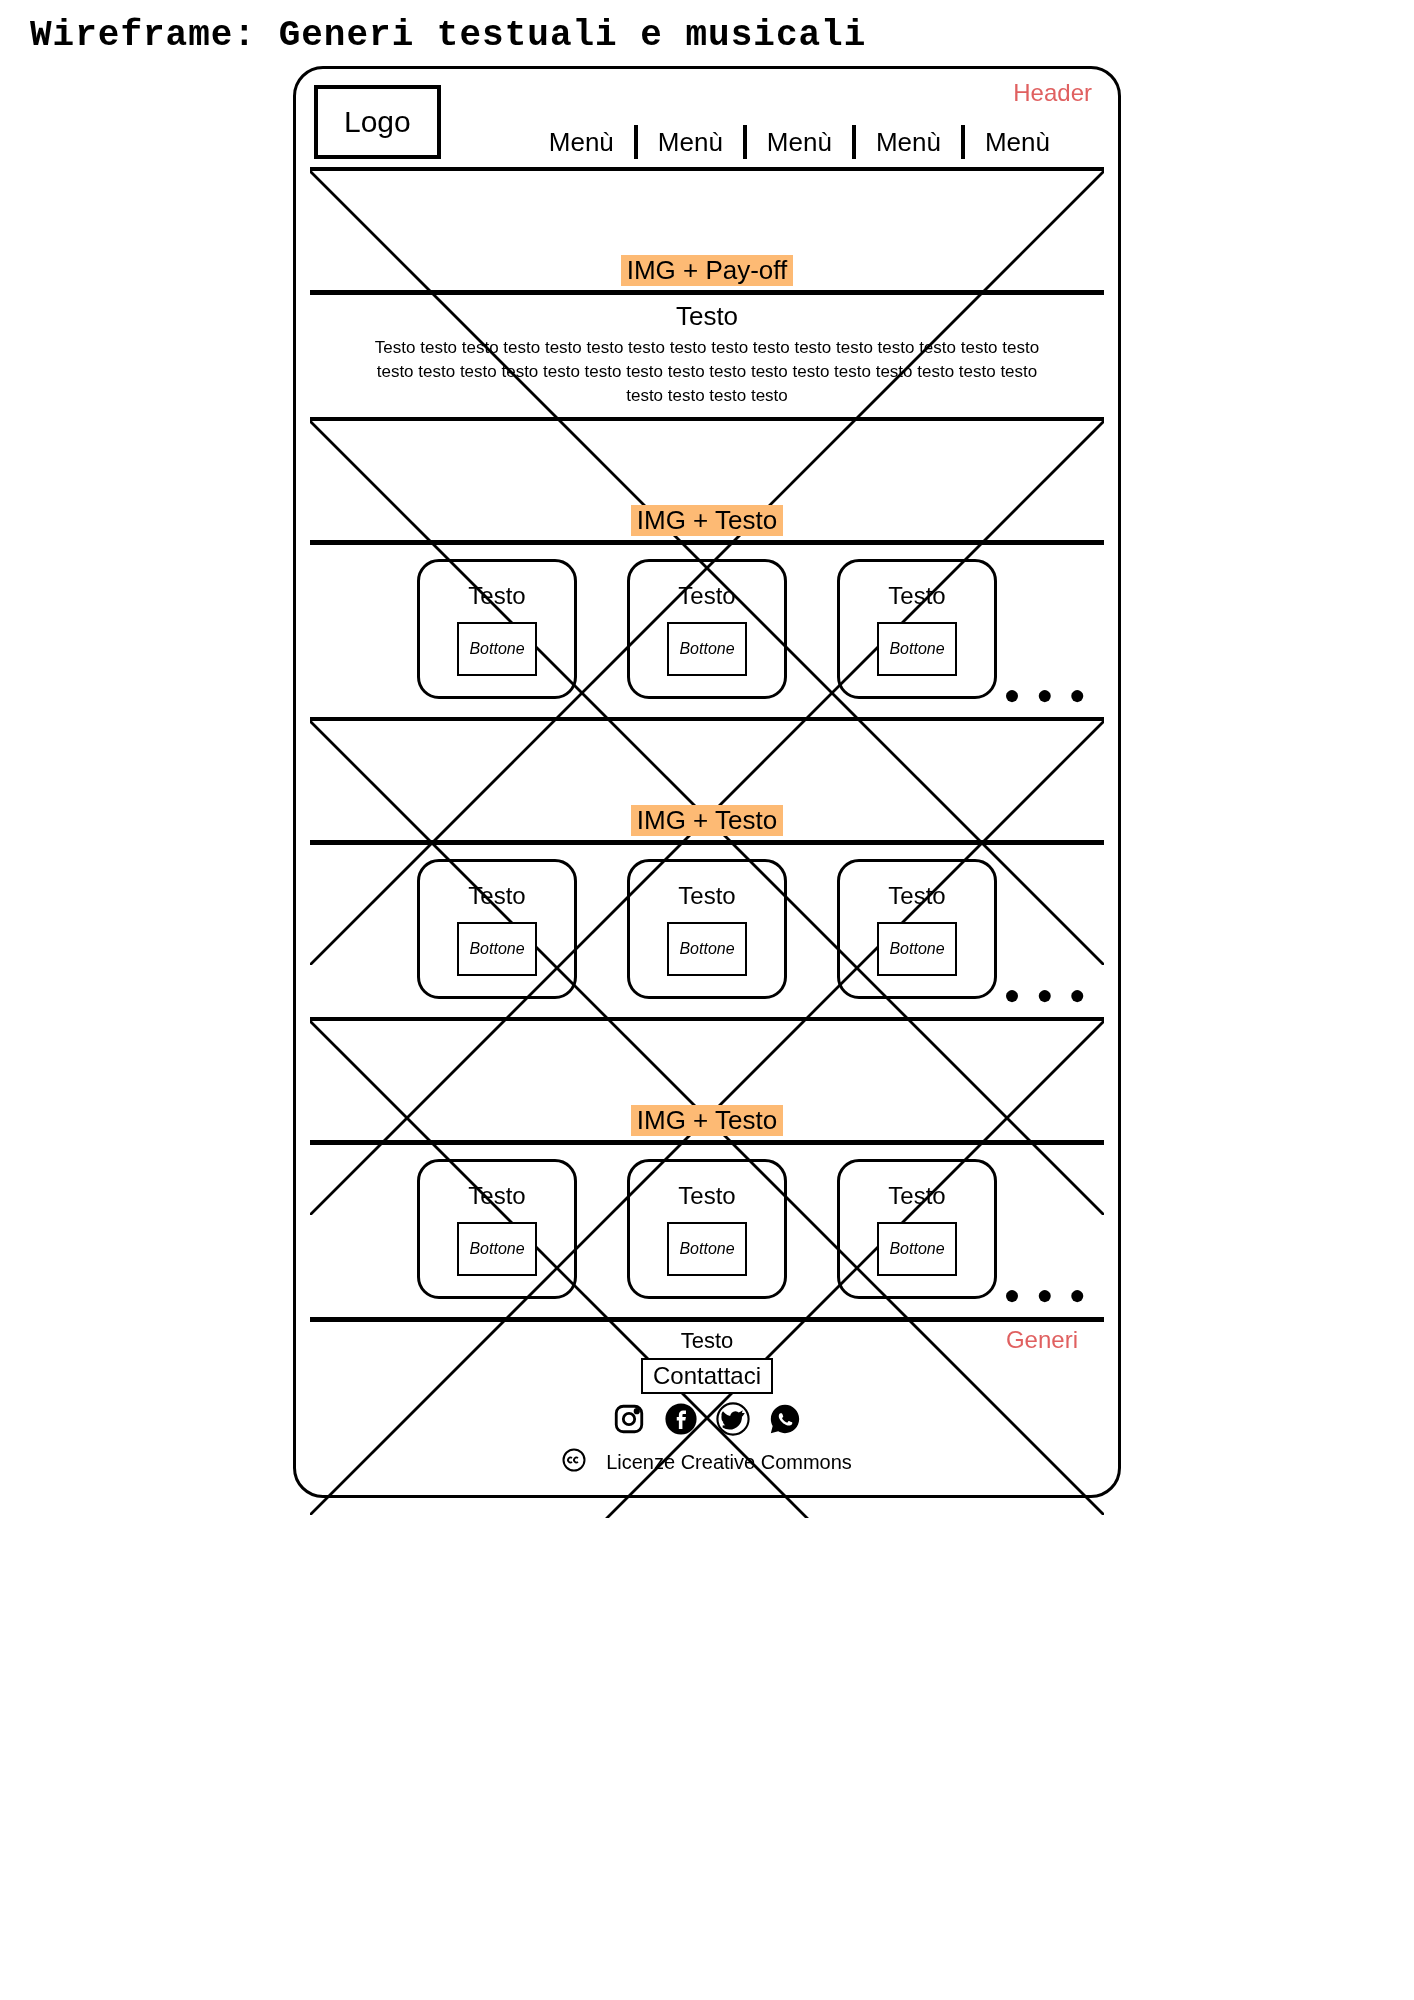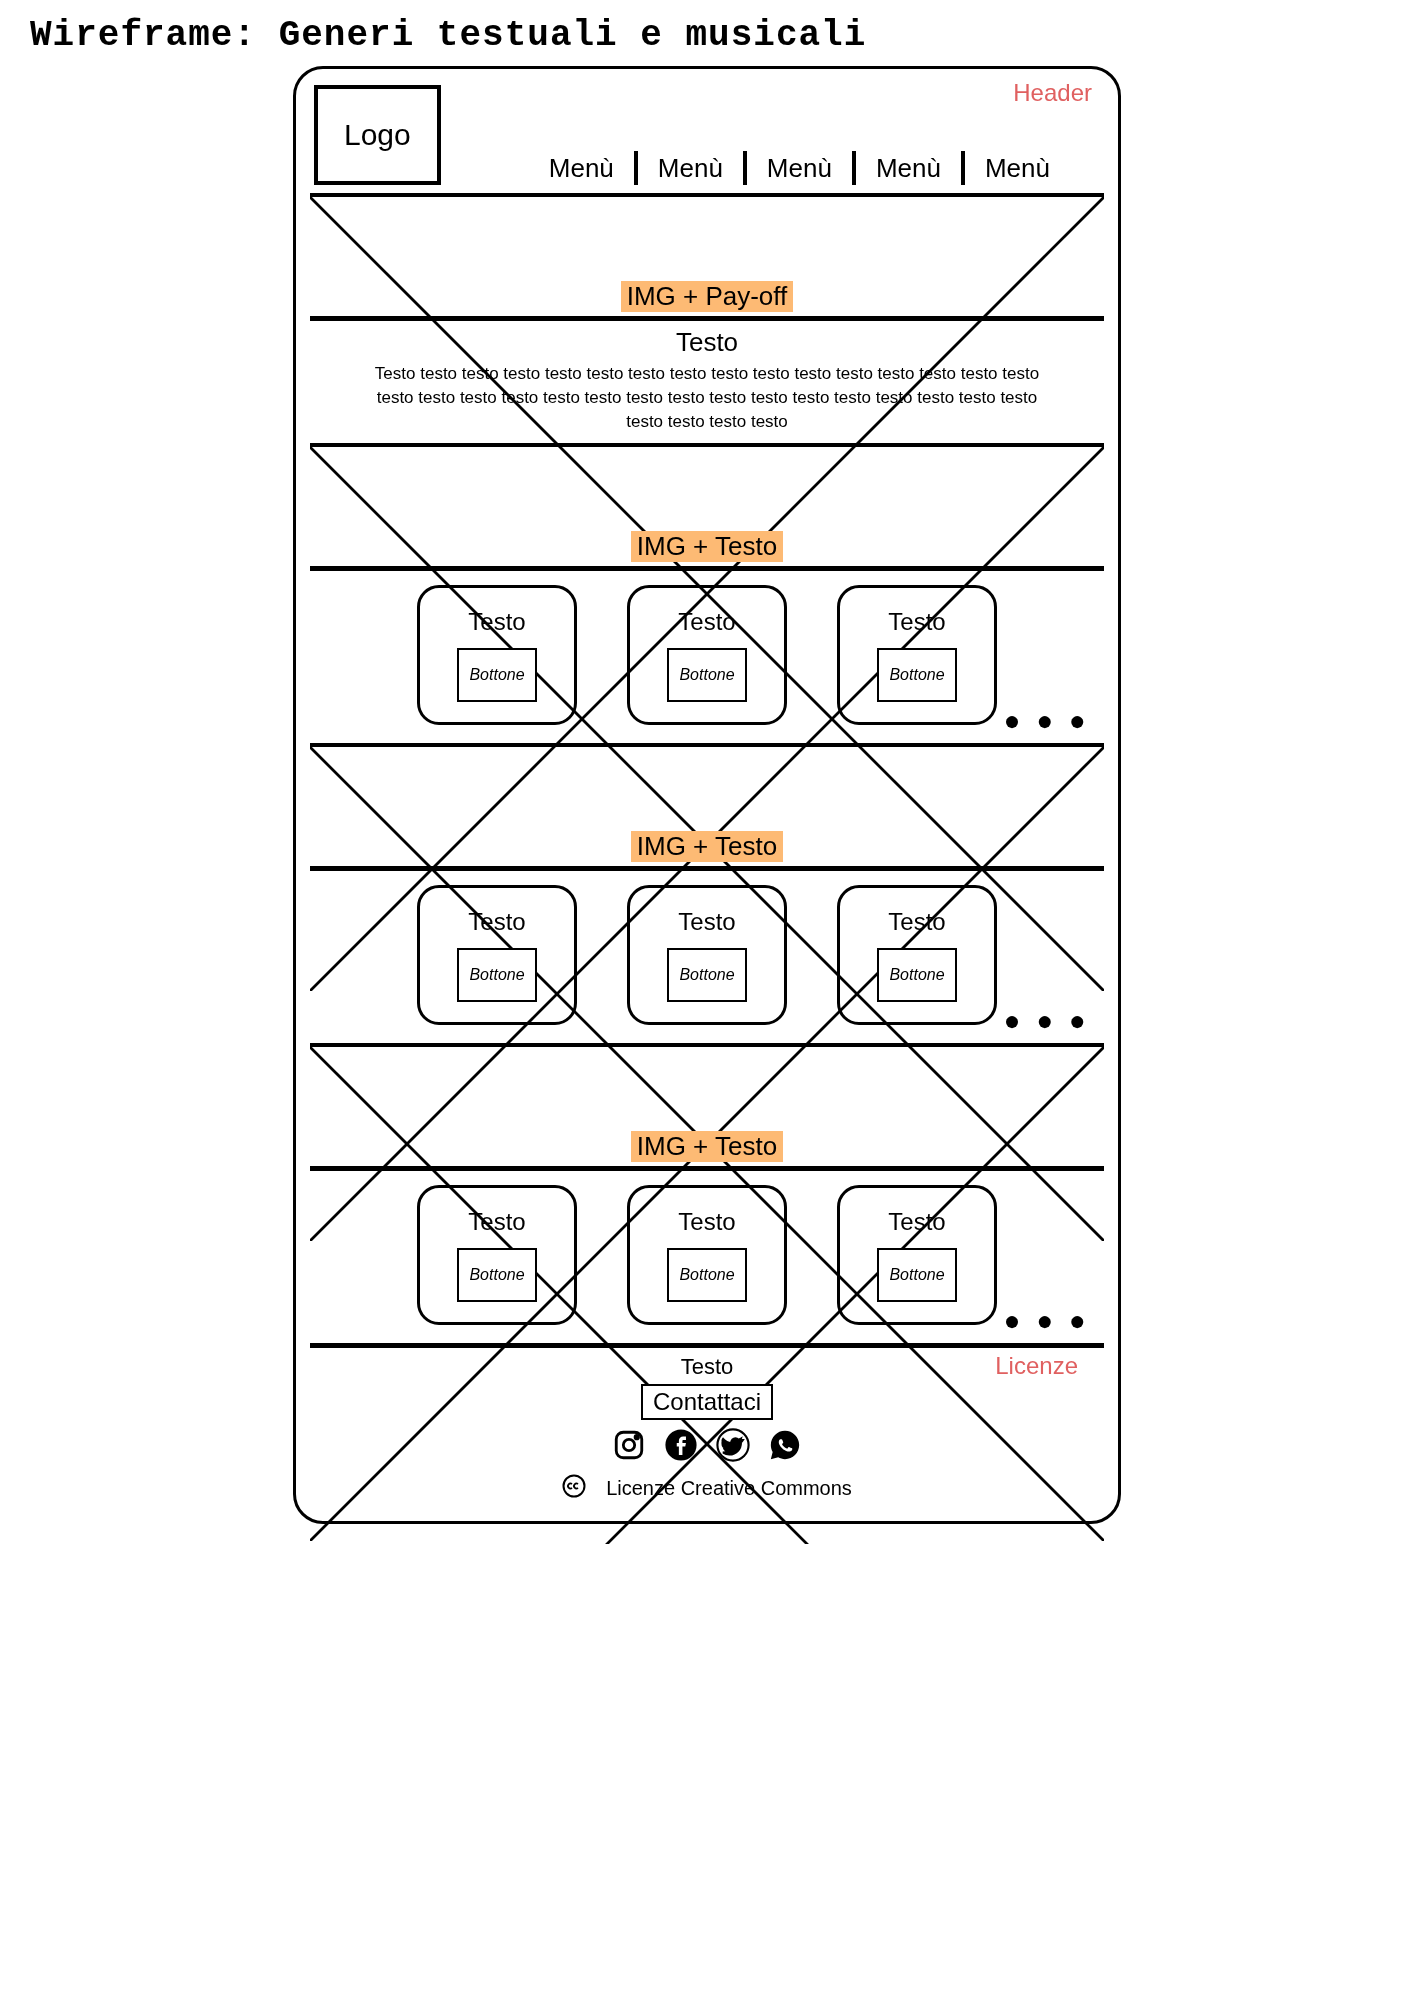--- a/index.html
+++ b/index.html
@@ -33,21 +33,21 @@
   
   .header-row {
     display: flex;
     align-items: flex-end;
     gap: 40px;
     padding: 4px 4px 0 4px;
     margin-bottom: 8px;
   }
   .logo-box {
     border: 4px solid #000;
-    padding: 29px 26px;
+    padding: 16px 26px;
     font-size: 30px;
   }
   .menu-bar {
     display: flex;
     margin-left: auto;
     align-items: center;
     padding-right: 30px;
   }
   .menu-item {
     font-size: 26px;
@@ -275,21 +275,21 @@
       </div>
       <div class="card">
         <span class="card-label">Testo</span>
         <button>Bottone</button>
       </div>
       <span class="dots">● ● ●</span>
     </div>
   </div>
 
   <div class="footer">
-    <span class="region-label">Licenze</span>
+    <span class="region-label">Generi</span>
     <div class="f-text">Testo</div>
     <button class="contact-btn">Contattaci</button>
     <div class="social-row">
       <span>
         <svg viewBox="0 0 24 24" fill="none" stroke="#000" stroke-width="2">
             <rect x="3" y="3" width="18" height="18" rx="5"></rect>
             <circle cx="12" cy="12" r="4"></circle>
             <circle cx="17.5" cy="6.5" r="1.2" fill="#000"></circle>
           </svg>
       </span>

